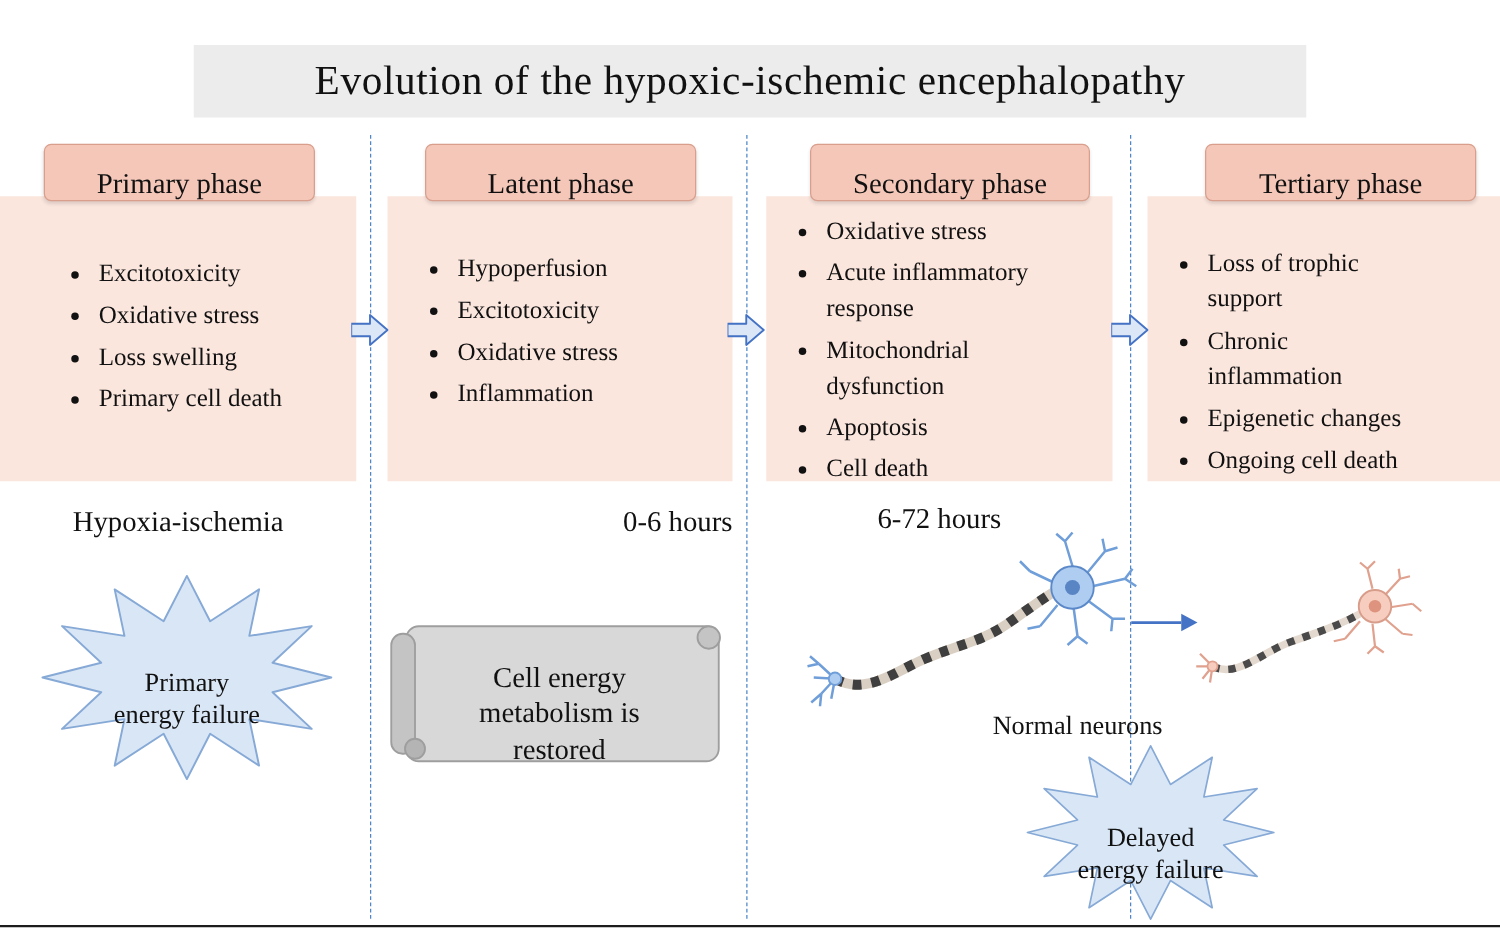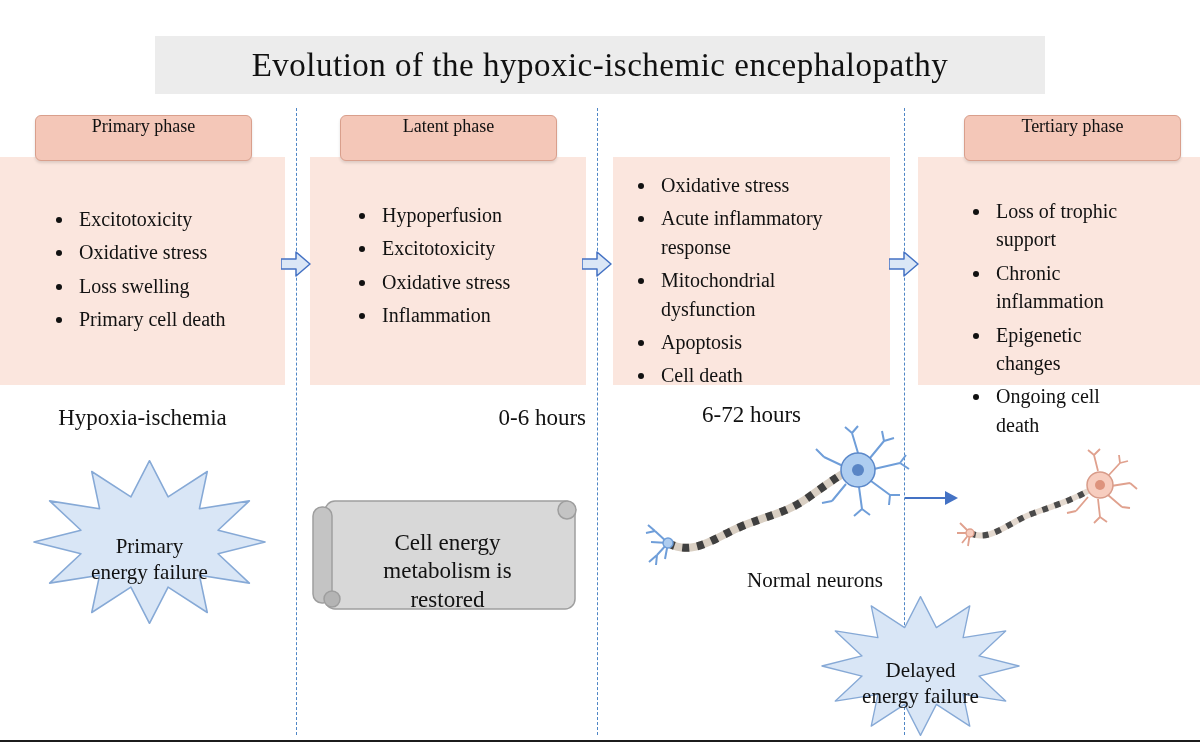--- a/index.html
+++ b/index.html
@@ -10,38 +10,38 @@
   }
   
   .title-bar{position:absolute;left:155px;top:4px;width:890px;height:58px;background:#ececec;
     display:flex;align-items:center;justify-content:center;margin-top:32px;}
   .title-text{font-size:33px;letter-spacing:.5px;}
   
   .divider{position:absolute;top:108px;height:627px;width:0;border-left:1.5px dashed #4f86c6;}
   .d1{left:296px;} .d2{left:597px;} .d3{left:904px;}
   
   .phase-header{position:absolute;height:44px;background:#f4c7b8;border:1px solid #d99f8c;
-    border-radius:6px;display:flex;align-items:flex-start;justify-content:center;font-size:18px;
+    border-radius:6px;display:flex;align-items:flex-end;justify-content:center;font-size:23px;
     box-shadow:0 2px 3px rgba(0,0,0,.12);z-index:3;}
   .hdr1{left:35px;top:115px;width:215px;}
   .hdr2{left:340px;top:115px;width:215px;}
   .hdr3{left:648px;top:115px;width:222px;}
   .hdr4{left:950px;top:115px;width:215px;margin-left:14px;}
   
   .phase-box{position:absolute;top:157px;height:228px;background:#fbe6de;z-index:1;box-sizing:border-box;font-family:Liberation Serif, serif;}
   .box1{left:0;width:285px;padding:48px 10px 0 0;}
   .box2{left:310px;width:276px;padding:44px 10px 0 0;}
   .box3{left:613px;width:277px;padding:14px 55px 0 0;}
   .box4{left:918px;width:282px;padding:40px 65px 0 0;}
   ul.bullets{margin:0;font-size:20px;line-height:1.42;}
   ul.bullets li{margin-bottom:5px;padding-left:4px;}
   .box1 ul.bullets{padding-left:75px;}
-  .box2 ul.bullets{padding-left:68px;}
+  .box2 ul.bullets{padding-left:52px;}
   .box3 ul.bullets{padding-left:44px;}
-  .box4 ul.bullets{padding-left:44px;margin-left:30px;}
+  .box4 ul.bullets{padding-left:44px;}
   
   .time-label{position:absolute;font-size:23px;text-align:center;}
   .t1{left:0;top:405px;width:285px;}
   .t2{left:310px;top:405px;width:276px;text-align:right;}
   .t3{left:613px;top:402px;width:277px;}
   .t4{left:918px;top:397px;width:282px;}
   
   .flow-arrow{position:absolute;width:30px;height:28px;z-index:4;}
   .fa1{left:281px;top:250px;} .fa2{left:582px;top:250px;} .fa3{left:889px;top:250px;}
   
@@ -52,41 +52,44 @@
   .callout-text{position:absolute;left:50%;top:50%;transform:translate(-50%,-50%);
     text-align:center;font-size:21px;line-height:1.25;white-space:pre-line;width:150px;margin-top:17px;}
   .scroll{left:305px;top:487px;width:285px;height:135px;}
   .scroll .callout-text{font-size:23px;width:190px;}
   
   .neuron{position:absolute;}
   .neuron-normal{left:638px;top:425px;width:275px;height:155px;}
   .neuron-dead{left:952px;top:445px;width:190px;height:118px;}
   .neuron-arrow{position:absolute;left:903px;top:487px;width:56px;height:22px;}
   .neuron-label{position:absolute;font-size:21px;text-align:center;}
-  .nl1{left:700px;top:568px;width:230px;}
+  .nl1{left:700px;top:568px;width:230px;text-align:right;}
   .nl2{left:962px;top:568px;width:190px;}
 </style>
 </head>
 <body>
 
 <div class="canvas">
 
   <div class="title-bar">
     <span class="title-text">Evolution of the hypoxic-ischemic encephalopathy</span>
   </div>
 
   <div class="divider d1"></div>
   <div class="divider d2"></div>
   <div class="divider d3"></div>
 
   <div class="phase-header hdr1">
     <span>Primary phase</span>
   </div>
   <div class="phase-header hdr2">
     <span>Latent phase</span>
+  </div>
+  <div class="phase-header hdr3">
+    <span>Secondary phase</span>
   </div>
   <div class="phase-header hdr4">
     <span>Tertiary phase</span>
   </div>
 
   <div class="phase-box box1">
     <ul class="bullets">
       <li>Excitotoxicity</li>
       <li>Oxidative stress</li>
       <li>Loss swelling</li>

